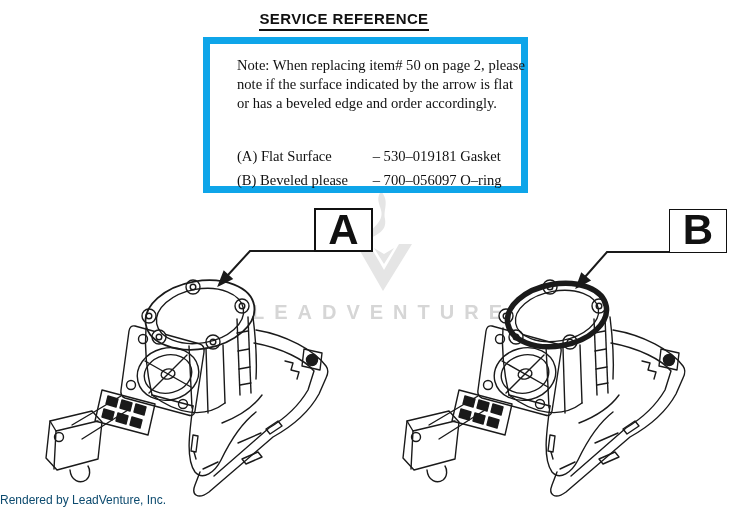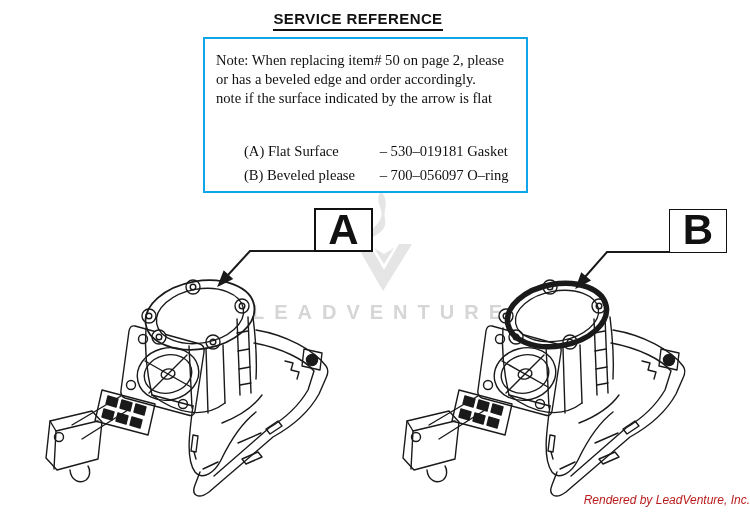--- a/index.html
+++ b/index.html
@@ -1,35 +1,35 @@
 <!DOCTYPE html>
 <html><head>
 <meta charset="utf-8">
 <style>
   html,body{margin:0;padding:0;background:#fff;}
   .page{
     position:relative;width:750px;height:515px;background:#fff;
     overflow:hidden;font-family:"Liberation Sans",sans-serif;color:#1a1a1a;
   }
   
-  .title-wrap{position:absolute;left:0;top:10px;width:688px;text-align:center;padding-left:14px;}
+  .title-wrap{position:absolute;left:0;top:10px;width:688px;text-align:center;}
   .title{
     display:inline-block;font-family:"Liberation Sans",sans-serif;
     font-size:15px;font-weight:bold;letter-spacing:.4px;color:#111;
     border-bottom:2px solid #111;padding-bottom:2px;
   }
   
   .note-box{
     position:absolute;left:203px;top:37px;width:325px;height:156px;
-    border:2px solid #0ea5e9;background:#fff;box-sizing:border-box;
-    padding:12px 12px 0 11px;z-index:3;
+    border:7px solid #0ea5e9;background:#fff;box-sizing:border-box;
+    padding:12px 12px 0 27px;z-index:3;
     font-family:"Liberation Serif",serif;font-size:14.6px;color:#111;
   }
   .note-para{line-height:19px;white-space:nowrap;}
-  .ref-list{margin-top:31px;margin-left:28px;}
+  .ref-list{margin-top:31px;}
   .ref-line{line-height:24px;white-space:nowrap;}
   .ref-label{display:inline-block;width:132px;}
   
   .wm-text{
     position:absolute;left:252px;top:301px;z-index:0;
     font-family:"Liberation Sans",sans-serif;font-size:20px;font-weight:bold;
     letter-spacing:10px;color:#d6d6d6;white-space:nowrap;
   }
   
   .art{position:absolute;left:0;top:0;z-index:1;}
@@ -37,38 +37,38 @@
   .callout{
     position:absolute;background:#fff;z-index:2;text-align:center;
     font-family:"Liberation Sans",sans-serif;font-weight:bold;color:#111;
     box-sizing:border-box;
   }
   .callout .letter{display:block;font-size:42px;line-height:40px;}
   .callout-a{left:314px;top:208px;width:59px;height:44px;border:2.5px solid #111;}
   .callout-b{left:669px;top:209px;width:58px;height:44px;border:1.6px solid #111;}
   
   .footer{
-    position:absolute;left:0;top:493px;width:750px;text-align:right;
-    font-family:"Liberation Sans",sans-serif;font-size:12px;color:#b91c1c;z-index:3;font-style:italic;
+    position:absolute;left:0;top:493px;width:750px;text-align:left;
+    font-family:"Liberation Sans",sans-serif;font-size:12px;color:#0c4a6e;z-index:3;
   }
 </style>
 </head>
 <body>
 
 <div class="page">
 
   <div class="title-wrap">
     <span class="title">SERVICE REFERENCE</span>
   </div>
 
   <div class="note-box">
     <div class="note-para">
       <div>Note: When replacing item# 50 on page 2, please</div>
+      <div>note if the surface indicated by the arrow is flat</div>
       <div>or has a beveled edge and order accordingly.</div>
-      <div>note if the surface indicated by the arrow is flat</div>
     </div>
     <div class="ref-list">
       <div class="ref-line">
         <span class="ref-label">(A) Flat Surface</span>
         <span class="ref-value">– 530–019181 Gasket</span>
       </div>
       <div class="ref-line">
         <span class="ref-label">(B) Beveled please</span>
         <span class="ref-value">– 700–056097 O–ring</span>
       </div>

